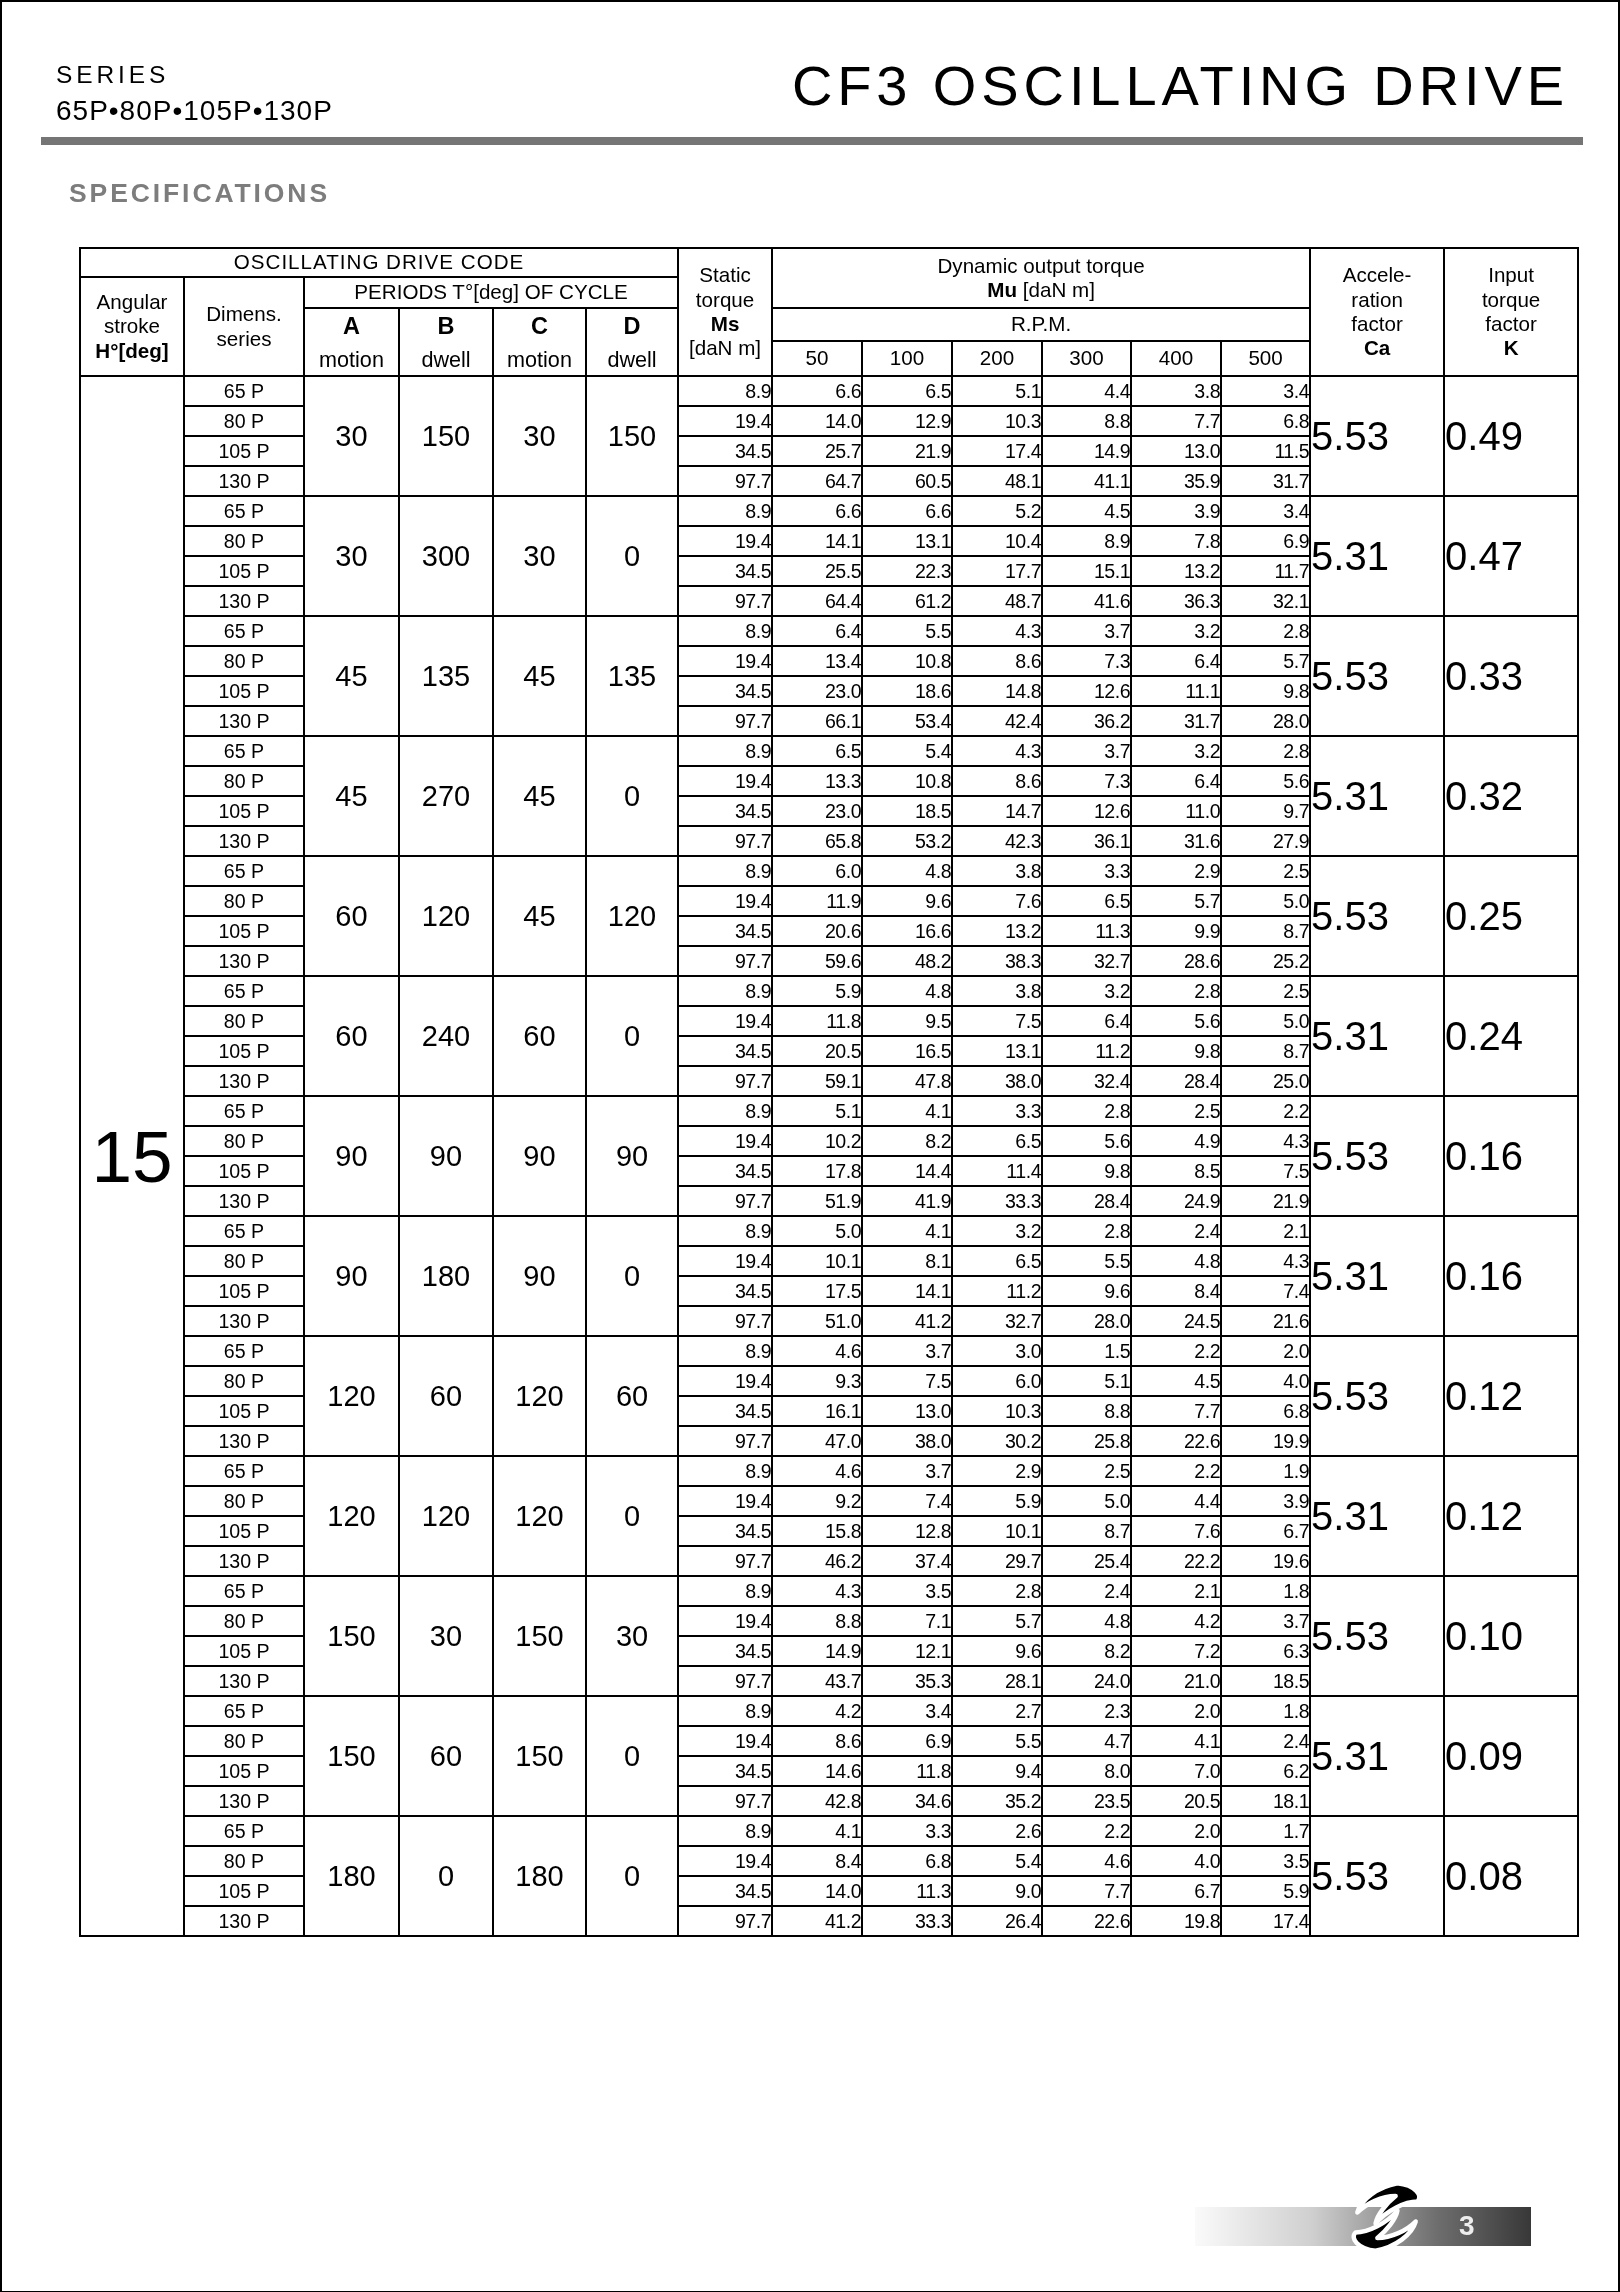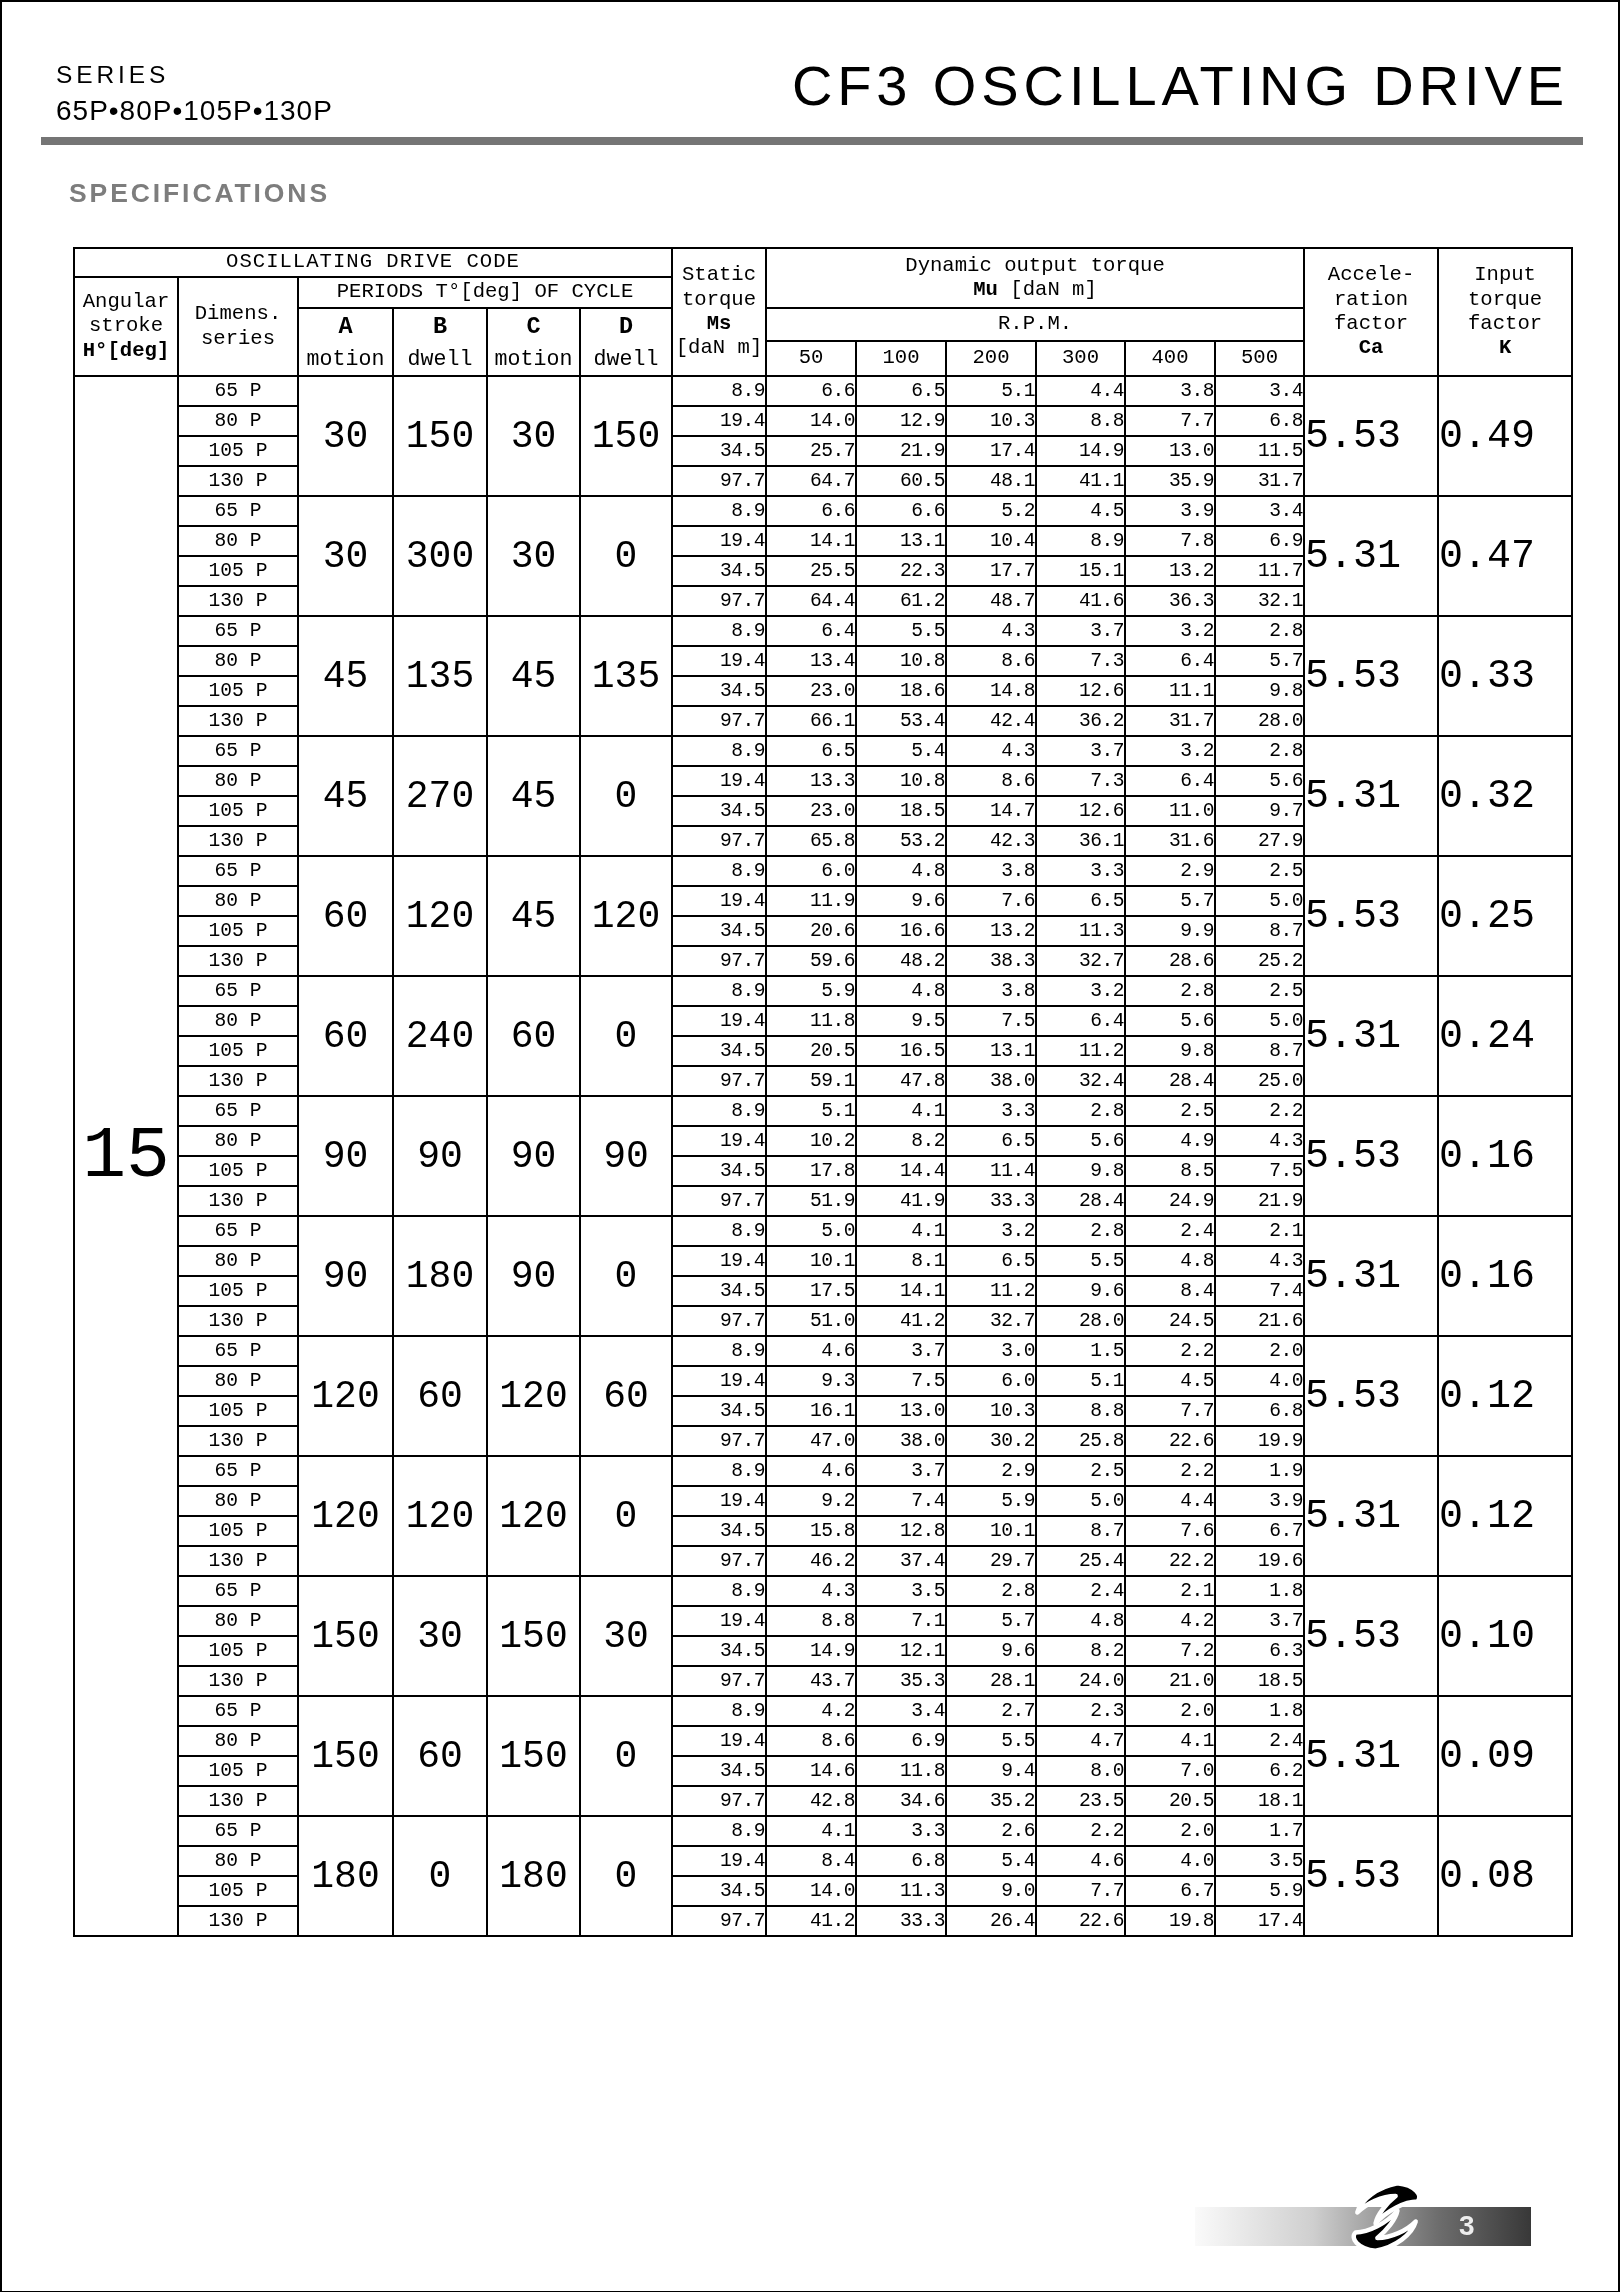--- a/index.html
+++ b/index.html
@@ -8,37 +8,37 @@
 
   
   .series-block { position:absolute; left:54px; top:59px; }
   .series-label { font-size:24.5px; letter-spacing:3.9px; }
   .series-models { font-size:28px; letter-spacing:1px; margin-top:5.9px; }
   .page-title { position:absolute; right:49px; top:51px; font-size:56px; letter-spacing:4.9px; font-weight:400; white-space:nowrap; }
   .gray-rule { position:absolute; left:39px; top:135px; width:1542px; height:7.8px; background:#757575; }
   .section-heading { position:absolute; left:67px; top:176px; font-size:26.5px; font-weight:bold; letter-spacing:2.9px; color:#7d7d7d; }
 
   
-  .spec-table { position:absolute; left:71px; top:245px; width:1500px; border-collapse:collapse; table-layout:fixed; border:2.9px solid #000;font-family:Liberation Mono, monospace; }
+  .spec-table { position:absolute; left:77px; top:245px; width:1500px; border-collapse:collapse; table-layout:fixed; border:2.9px solid #000; }
   .spec-table th, .spec-table td { border:2px solid #000; border-top-width:2.9px; border-bottom-width:2.9px; padding:0; overflow:hidden; }
   .spec-table th { font-weight:normal; font-size:20.6px; line-height:1.18; text-align:center; vertical-align:middle; }
   .r1 { height:29px; } .r2 { height:31px; } .r3 { height:33px; } .r4 { height:35px; }
   .spec-table tbody tr { height:30px; }
   .b { font-weight:bold; }
   .h-code { font-size:24.5px; letter-spacing:1px; }
   .h-angular { text-align:left; padding-left:5.9px; font-size:21.6px; }
   .h-periods { font-size:22.5px; }
   .h-letter .letter { font-size:23.5px; font-weight:bold; margin-top:2px; }
   .h-letter .word { font-size:21.6px; margin-top:5.9px; }
   .h-ms { font-size:19.6px; }
   .h-dyn { font-size:21.6px; }
   .h-rpmnum { font-size:20.6px; }
   .c-dim { text-align:center; font-size:19.6px;border-radius:8px; }
   .c-val { text-align:right; padding-right:7.8px; font-size:19.6px; letter-spacing:-0.5px; }
-  .c-period { text-align:center; font-size:38px; }
+  .c-period { text-align:center; font-size:29px; }
   .c-factor { font-size:40px; }
   .c-angular { text-align:center; font-size:73px; }
   td { vertical-align:middle; }
 
   
   .footer-bar { position:absolute; left:1193px; top:2205px; width:336px; height:39px;
     background:linear-gradient(90deg,#fafafa 0%,#cfcfcf 35%,#6e6e6e 72%,#383838 100%); }
   .brand-logo { position:absolute; left:1328px; top:2174px; width:113px; height:82px; }
   .page-number { position:absolute; left:1457px; top:2208px; font-size:28px; font-weight:bold; color:#ededed; }
 </style>

